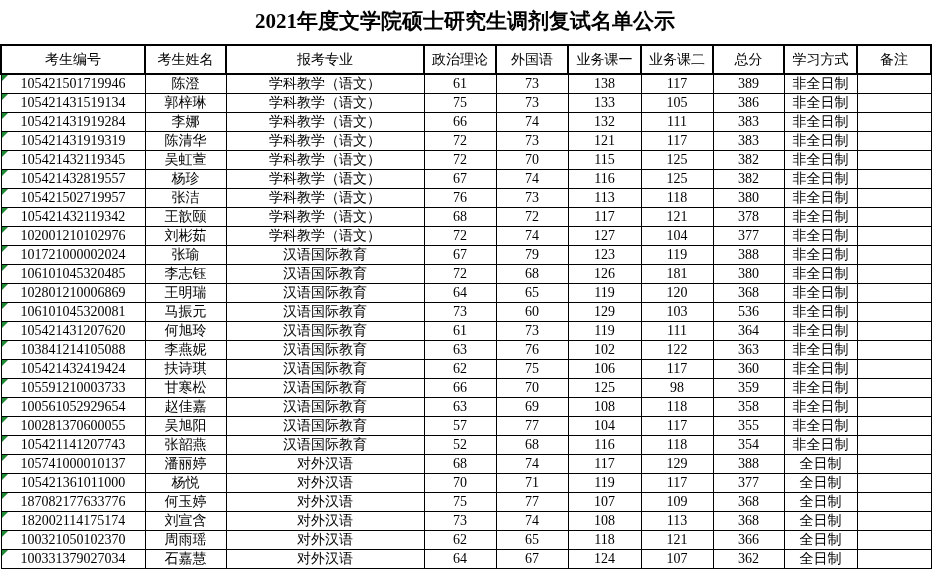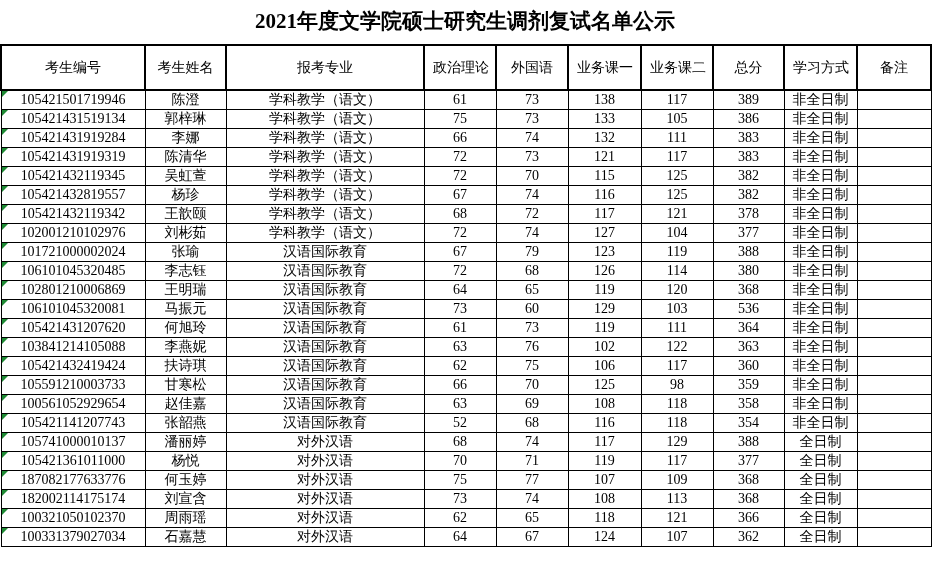--- a/index.html
+++ b/index.html
@@ -13,21 +13,21 @@
     width:930px;height:44px;line-height:42px;
     text-align:center;font-weight:bold;font-size:21px;
     white-space:nowrap;
   }
   table.grid{
     border-collapse:collapse;table-layout:fixed;
     width:930px;margin:0;
   }
   table.grid th{
     border:2px solid #000;font-weight:normal;
-    font-size:14px;height:27px;padding:8px;text-align:center;
+    font-size:14px;height:27px;padding:0;text-align:center;
     white-space:nowrap;overflow:hidden;
   }
   table.grid td{
     border:1px solid #000;font-size:14px;height:18px;
     padding:0;text-align:center;white-space:nowrap;overflow:hidden;
     position:relative;line-height:18px;
   }
   td .tri{
     position:absolute;left:0;top:0;width:0;height:0;
     border-top:6px solid var(--tri-color,#1E8A34);
@@ -134,20 +134,32 @@
           <td>学科教学（语文）</td>
           <td>67</td>
           <td>74</td>
           <td>116</td>
           <td>125</td>
           <td>382</td>
           <td>非全日制</td>
           <td></td>
         </tr>
         <tr>
+          <td><span class="tri"></span><span>105421502719957</span></td>
+          <td>张洁</td>
+          <td>学科教学（语文）</td>
+          <td>76</td>
+          <td>73</td>
+          <td>113</td>
+          <td>118</td>
+          <td>380</td>
+          <td>非全日制</td>
+          <td></td>
+        </tr>
+        <tr>
           <td><span class="tri"></span><span>105421432119342</span></td>
           <td>王歆颐</td>
           <td>学科教学（语文）</td>
           <td>68</td>
           <td>72</td>
           <td>117</td>
           <td>121</td>
           <td>378</td>
           <td>非全日制</td>
           <td></td>
@@ -176,21 +188,21 @@
           <td>非全日制</td>
           <td></td>
         </tr>
         <tr>
           <td><span class="tri"></span><span>106101045320485</span></td>
           <td>李志钰</td>
           <td>汉语国际教育</td>
           <td>72</td>
           <td>68</td>
           <td>126</td>
-          <td>114</td>
+          <td>181</td>
           <td>380</td>
           <td>非全日制</td>
           <td></td>
         </tr>
         <tr>
           <td><span class="tri"></span><span>102801210006869</span></td>
           <td>王明瑞</td>
           <td>汉语国际教育</td>
           <td>64</td>
           <td>65</td>
@@ -266,20 +278,32 @@
           <td>汉语国际教育</td>
           <td>63</td>
           <td>69</td>
           <td>108</td>
           <td>118</td>
           <td>358</td>
           <td>非全日制</td>
           <td></td>
         </tr>
         <tr>
+          <td><span class="tri"></span><span>100281370600055</span></td>
+          <td>吴旭阳</td>
+          <td>汉语国际教育</td>
+          <td>57</td>
+          <td>77</td>
+          <td>104</td>
+          <td>117</td>
+          <td>355</td>
+          <td>非全日制</td>
+          <td></td>
+        </tr>
+        <tr>
           <td><span class="tri"></span><span>105421141207743</span></td>
           <td>张韶燕</td>
           <td>汉语国际教育</td>
           <td>52</td>
           <td>68</td>
           <td>116</td>
           <td>118</td>
           <td>354</td>
           <td>非全日制</td>
           <td></td>

